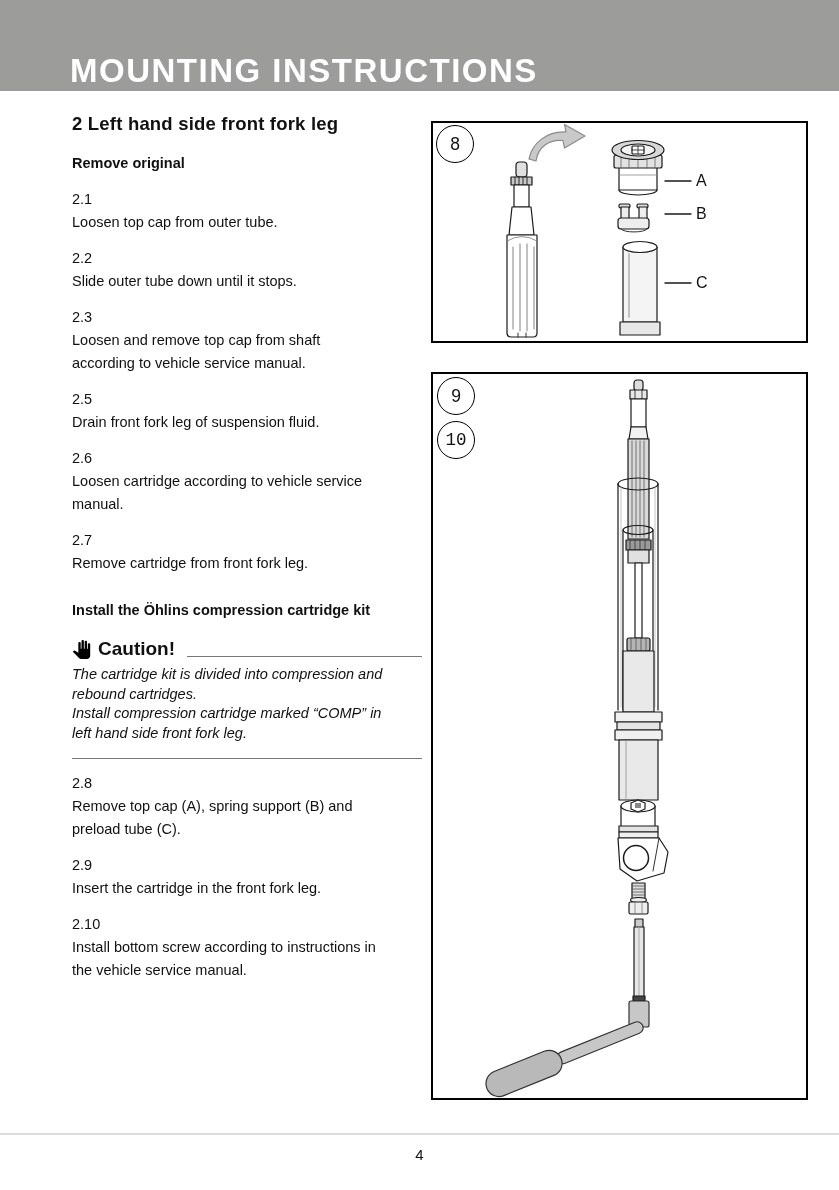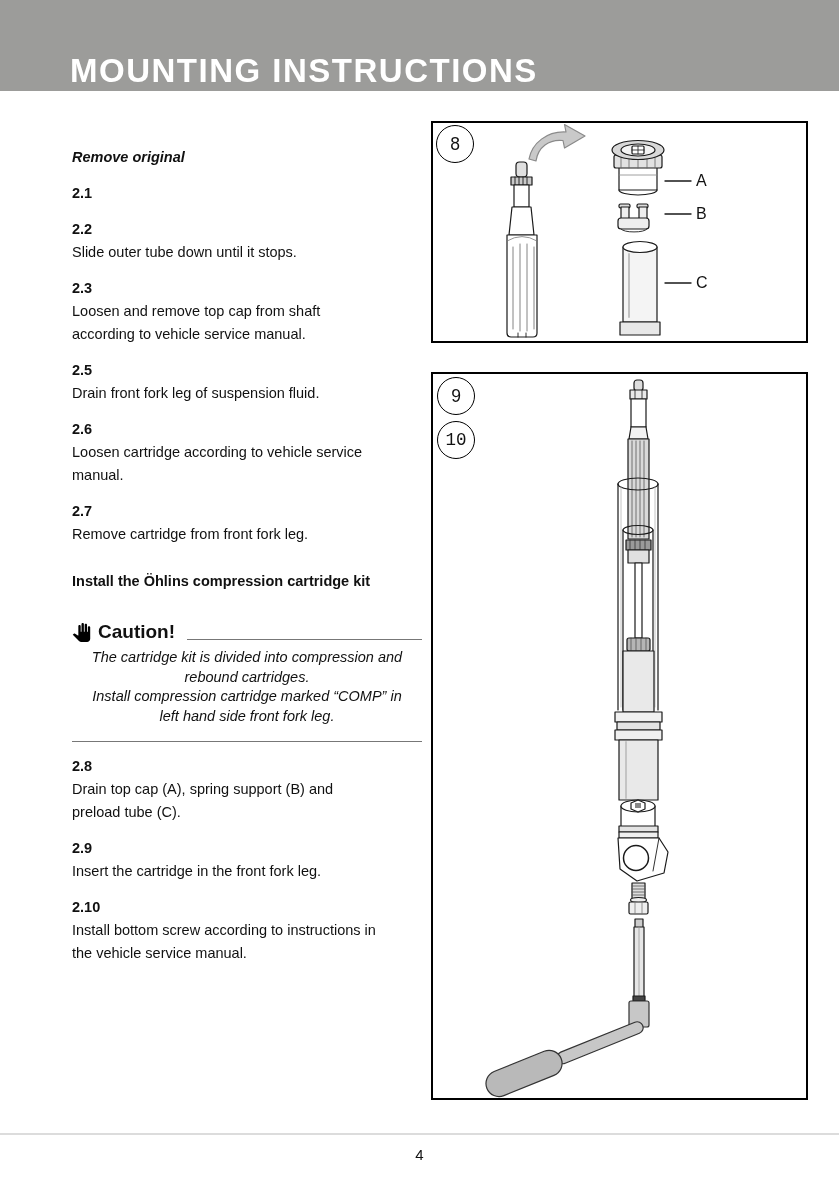--- a/index.html
+++ b/index.html
@@ -11,27 +11,27 @@
   
   .banner { position:absolute; left:0; top:0; width:839px; height:91px; background:#9c9c9a; }
   .banner h1 {
     position:absolute; left:70px; bottom:1px; margin:0;
     font-size:33px; font-weight:bold; letter-spacing:1.5px; color:#ffffff;
   }
 
   
   .col { position:absolute; left:72px; top:112px; width:350px; font-size:14.5px; line-height:23px; }
   .col h2 { margin:0; font-size:18.5px; line-height:24px; font-weight:bold; letter-spacing:0.2px; }
-  .subhead { font-weight:bold; margin-top:34px;font-style:italic; }
+  .subhead { font-weight:bold; margin-top:16px; }
   .install-head { font-weight:bold; margin-top:24px; }
   .step { margin-top:13px; }
-  .step-num { font-weight:bold; }
+  .step-num { font-weight:normal; }
   .step-text { white-space:pre-line; }
 
-  .caution { margin-top:27px;text-align:center; }
+  .caution { margin-top:15px; }
   .caution-head { display:flex; align-items:center; gap:7px; font-size:19px; font-weight:bold; line-height:24px; }
   .caution-head .hand { display:flex; align-items:center; }
   .caution-rule { flex:1; border-top:1.3px solid #777; align-self:flex-end; margin:0 0 4px 5px; }
   .caution-body { font-style:italic; line-height:19.5px; margin-top:4px; padding-bottom:15px; border-bottom:1.3px solid #777; }
   .caution-body p { margin:0; white-space:pre-line; }
 
   
   .figbox { position:absolute; border:2px solid #000; background:#fff; }
   .fig8   { left:431px; top:121px; width:373px; height:218px; }
   .fig910 { left:431px; top:372px; width:373px; height:724px; }
@@ -51,24 +51,26 @@
 </head>
 <body>
 
 <div class="page">
 
   <header class="banner">
     <h1>MOUNTING INSTRUCTIONS</h1>
   </header>
 
   <main class="col">
+    <h2>2 Left hand side front fork leg</h2>
     <div class="subhead">Remove original</div>
 
     <div class="step">
       <div class="step-num">2.1</div>
+      <div class="step-text">Loosen top cap from outer tube.</div>
     </div>
     <div class="step">
       <div class="step-num">2.2</div>
       <div class="step-text">Slide outer tube down until it stops.</div>
     </div>
     <div class="step">
       <div class="step-num">2.3</div>
       <div class="step-text">Loosen and remove top cap from shaft
 according to vehicle service manual.</div>
     </div>
@@ -101,21 +103,21 @@
       <div class="caution-body">
         <p>The cartridge kit is divided into compression and
 rebound cartridges.</p>
         <p>Install compression cartridge marked “COMP” in
 left hand side front fork leg.</p>
       </div>
     </div>
 
     <div class="step">
       <div class="step-num">2.8</div>
-      <div class="step-text">Drain top cap (A), spring support (B) and
+      <div class="step-text">Remove top cap (A), spring support (B) and
 preload tube (C).</div>
     </div>
     <div class="step">
       <div class="step-num">2.9</div>
       <div class="step-text">Insert the cartridge in the front fork leg.</div>
     </div>
     <div class="step">
       <div class="step-num">2.10</div>
       <div class="step-text">Install bottom screw according to instructions in
 the vehicle service manual.</div>

